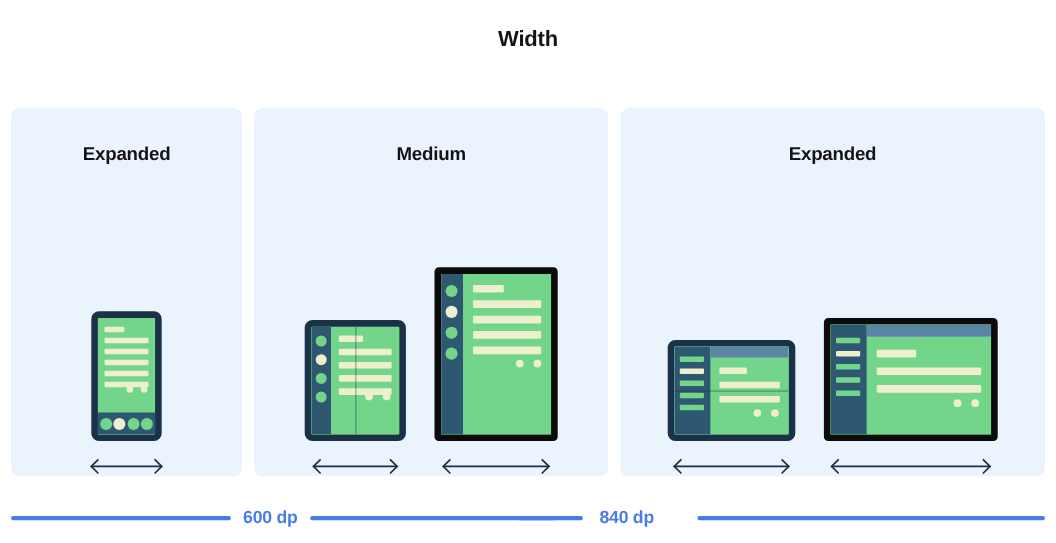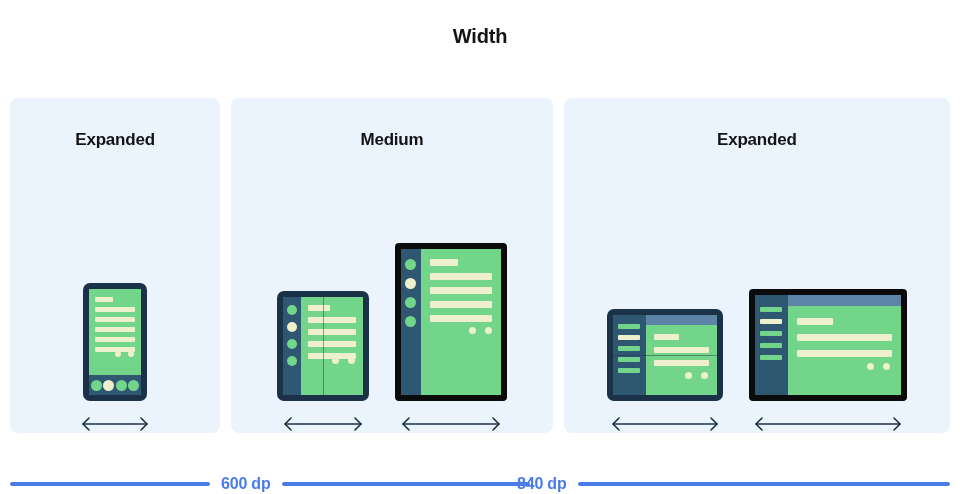--- a/index.html
+++ b/index.html
@@ -210,21 +210,21 @@
   
   .ruler {
     position: absolute;
     left: 0;
     top: 450px;
     width: 960px;
     height: 36px;
   }
   .ruler-seg {
     position: absolute;
-    top: 26px;
+    top: 13px;
     height: 16px;
     display: flex;
     align-items: center;
   }
   .rline {
     height: 4px;
     background: #4a7ce8;
     border-radius: 2px;
   }
   .rlabel {
@@ -441,18 +441,18 @@
 </div>
 
 <div class="ruler">
 
   <div class="ruler-seg" style="left:10px;width:520px;">
     <div class="rline" style="width:200px;"></div>
     <div class="rlabel">600 dp</div>
     <div class="rline" style="flex:1;"></div>
   </div>
 
-  <div class="ruler-seg" style="left:470px;width:480px;">
+  <div class="ruler-seg" style="left:470px;width:480px;gap:28px;">
     <div class="rline" style="width:36px;"></div>
     <div class="rlabel">840 dp</div>
     <div class="rline" style="flex:1;"></div>
   </div>
 </div>
 
 </body></html>

